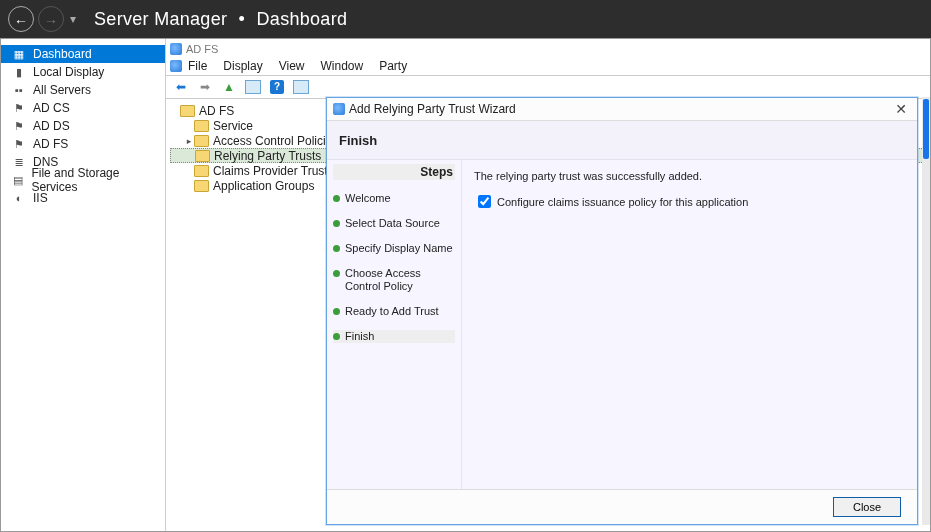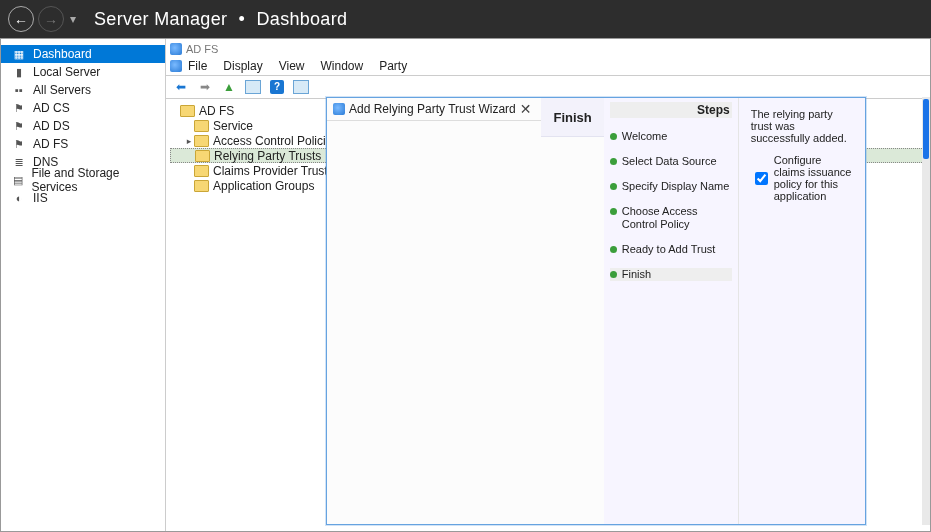--- a/index.html
+++ b/index.html
@@ -144,26 +144,26 @@
     border: 1px dotted #888;
     box-sizing: border-box;
   }
   .tree-row span.label { white-space: nowrap; }
 
   
   .wizard {
     position: absolute;
     left: 160px;
     top: 58px;
-    width: 540px;
+    width: 592px;
     height: 428px;
     border: 1px solid #66a3e0;
     background: #fcfcfc;
     display: flex;
-    flex-direction: row;
+    flex-direction: column;
     box-shadow: 0 0 0 1px rgba(102,163,224,.3);
     box-sizing: border-box;
   }
   .wiz-title {
     height: 22px;
     display: flex;
     align-items: center;
     border-bottom: 1px solid #ddd;
     padding: 0 6px;
     font-size: 12px;
@@ -287,21 +287,21 @@
 
 <div class="mainlayout">
 
   <div class="left-nav">
     <div class="nav-item selected">
       <span class="ni-icon">▦</span>
       <span>Dashboard</span>
     </div>
     <div class="nav-item">
       <span class="ni-icon">▮</span>
-      <span>Local Server</span>
+      <span>Local Display</span>
     </div>
     <div class="nav-item">
       <span class="ni-icon">▪▪</span>
       <span>All Servers</span>
     </div>
     <div class="nav-item">
       <span class="ni-icon">⚑</span>
       <span>AD CS</span>
     </div>
     <div class="nav-item">
@@ -432,19 +432,22 @@
           </div>
         </div>
         <div class="wiz-main">
           <div>The relying party trust was successfully added.</div>
           <label class="checkbox-row">
             <input type="checkbox" checked="" style="">
             <span>Configure claims issuance policy for this application</span>
           </label>
         </div>
       </div>
+      <div class="wiz-footer">
+        <button class="btn">Close</button>
+      </div>
     </div>
 
     <div class="right-scrollbar">
       <div class="thumb"></div>
     </div>
   </div>
 </div>
 
 </body></html>

